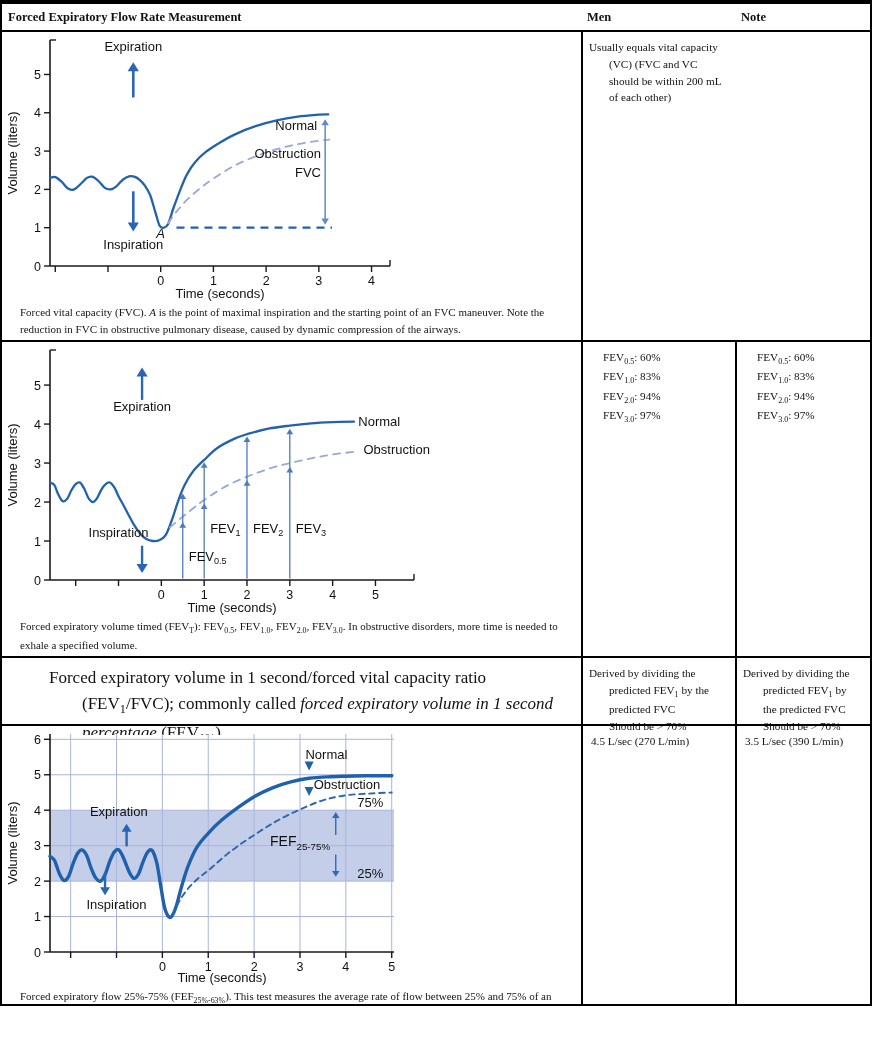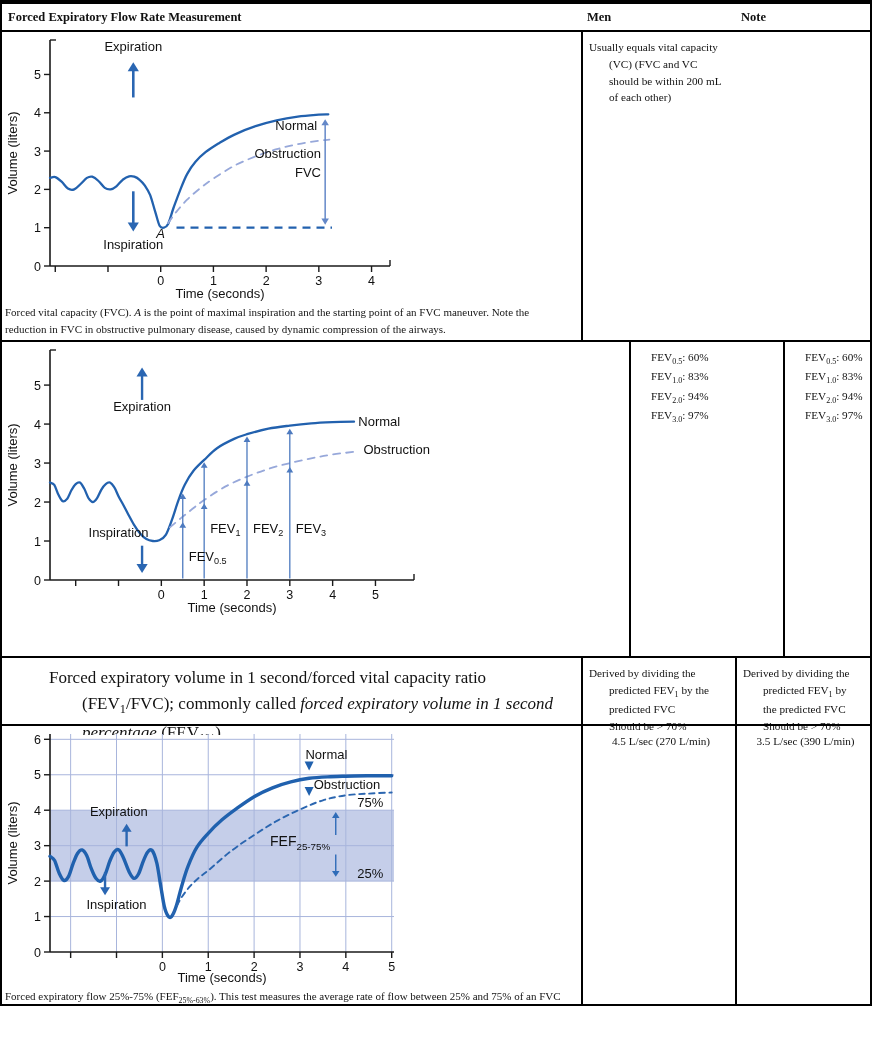--- a/index.html
+++ b/index.html
@@ -7,24 +7,24 @@
     width:872px;height:1006px;box-sizing:border-box;background:#fff;color:#111;
     border:2px solid #000;border-top:4px solid #000;
     display:grid;grid-template-rows:26px 310px 316px 68px 1fr;
     font-family:"Liberation Serif", serif;
   }
   .row{display:grid;grid-template-columns:579px 154px 1fr;box-sizing:border-box;min-height:0;border-top:2px solid #000;}
   .row.hdr{border-top:none;align-items:center;}
   .hcell{font-weight:bold;font-size:12.5px;padding-left:6px;white-space:nowrap;}
   .vcell{border-left:2px solid #000;font-size:11.2px;line-height:1.5;padding:7px 4px 0 24px;box-sizing:border-box;}
   .hang{padding-left:26px;text-indent:-20px;}
-  .plain{padding-left:20px;margin-left:48px;}
-  .single{padding-left:8px;text-align:center;}
+  .plain{padding-left:20px;}
+  .single{padding-left:8px;}
   .maincell{overflow:hidden;}
-  .caption{font-size:11px;line-height:1.55;padding:2px 8px 0 3px;color:#141414;}
+  .caption{font-size:11px;line-height:1.55;padding:2px 8px 0 18px;color:#141414;}
   .r3text{font-size:17px;line-height:1.55;padding:7px 12px 0 60px;text-indent:-33px;margin-left:20px;}
   svg{display:block;overflow:visible;}
   svg.chart{margin:2px 0 0 2px;}
   sub{font-size:0.72em;}
 </style>
 </head>
 <body>
 
 <div class="page">
 
@@ -144,20 +144,21 @@
           <text x="114.51764705882353" y="193.1186440677966" text-anchor="middle" font-family="&quot;Liberation Sans&quot;, sans-serif" font-size="13" fill="#111"><tspan>Inspiration</tspan></text>
           <text x="184.74823529411768" y="216.5084745762712" text-anchor="start" font-family="&quot;Liberation Sans&quot;, sans-serif" font-size="13" fill="#111"><tspan>FEV</tspan><tspan dy="3.2" font-size="70%">0.5</tspan></text>
           <text x="206.16" y="189.22033898305085" text-anchor="start" font-family="&quot;Liberation Sans&quot;, sans-serif" font-size="13" fill="#111"><tspan>FEV</tspan><tspan dy="3.2" font-size="70%">1</tspan></text>
           <text x="248.9835294117647" y="189.22033898305085" text-anchor="start" font-family="&quot;Liberation Sans&quot;, sans-serif" font-size="13" fill="#111"><tspan>FEV</tspan><tspan dy="3.2" font-size="70%">2</tspan></text>
           <text x="291.8070588235294" y="189.22033898305085" text-anchor="start" font-family="&quot;Liberation Sans&quot;, sans-serif" font-size="13" fill="#111"><tspan>FEV</tspan><tspan dy="3.2" font-size="70%">3</tspan></text>
           <text x="354.3294117647058" y="82.01694915254237" text-anchor="start" font-family="&quot;Liberation Sans&quot;, sans-serif" font-size="13" fill="#111"><tspan>Normal</tspan></text>
           <text x="359.4682352941177" y="109.69491525423729" text-anchor="start" font-family="&quot;Liberation Sans&quot;, sans-serif" font-size="13" fill="#111"><tspan>Obstruction</tspan></text>
           <text x="228" y="268" text-anchor="middle" font-family="&quot;Liberation Sans&quot;, sans-serif" font-size="13" fill="#111"><tspan>Time (seconds)</tspan></text>
           <text x="0" y="0" text-anchor="middle" font-family="&quot;Liberation Sans&quot;, sans-serif" font-size="13" fill="#111" transform="translate(13,121) rotate(-90)"><tspan>Volume (liters)</tspan></text>
         </svg>
+      <div class="caption">Forced expiratory volume timed (FEV<sub>T</sub>): FEV<sub>0.5</sub>, FEV<sub>1.0</sub>, FEV<sub>2.0</sub>, FEV<sub>3.0</sub>. In obstructive disorders, more time is needed to exhale a specified volume.</div>
     </div>
     <div class="vcell plain">FEV<sub>0.5</sub>: 60%<br>FEV<sub>1.0</sub>: 83%<br>FEV<sub>2.0</sub>: 94%<br>FEV<sub>3.0</sub>: 97%</div>
     <div class="vcell plain">FEV<sub>0.5</sub>: 60%<br>FEV<sub>1.0</sub>: 83%<br>FEV<sub>2.0</sub>: 94%<br>FEV<sub>3.0</sub>: 97%</div>
   </div>
 
   <div class="row">
     <div class="maincell">
       <div class="r3text">Forced expiratory volume in 1 second/forced vital capacity ratio (FEV<sub>1</sub>/FVC); commonly called <i>forced expiratory volume in 1 second percentage</i> (FEV<sub>1%</sub>).</div>
     </div>
     <div class="vcell hang">Derived by dividing the<br>predicted FEV<sub>1</sub> by the<br>predicted FVC<br>Should be &gt; 70%</div>

